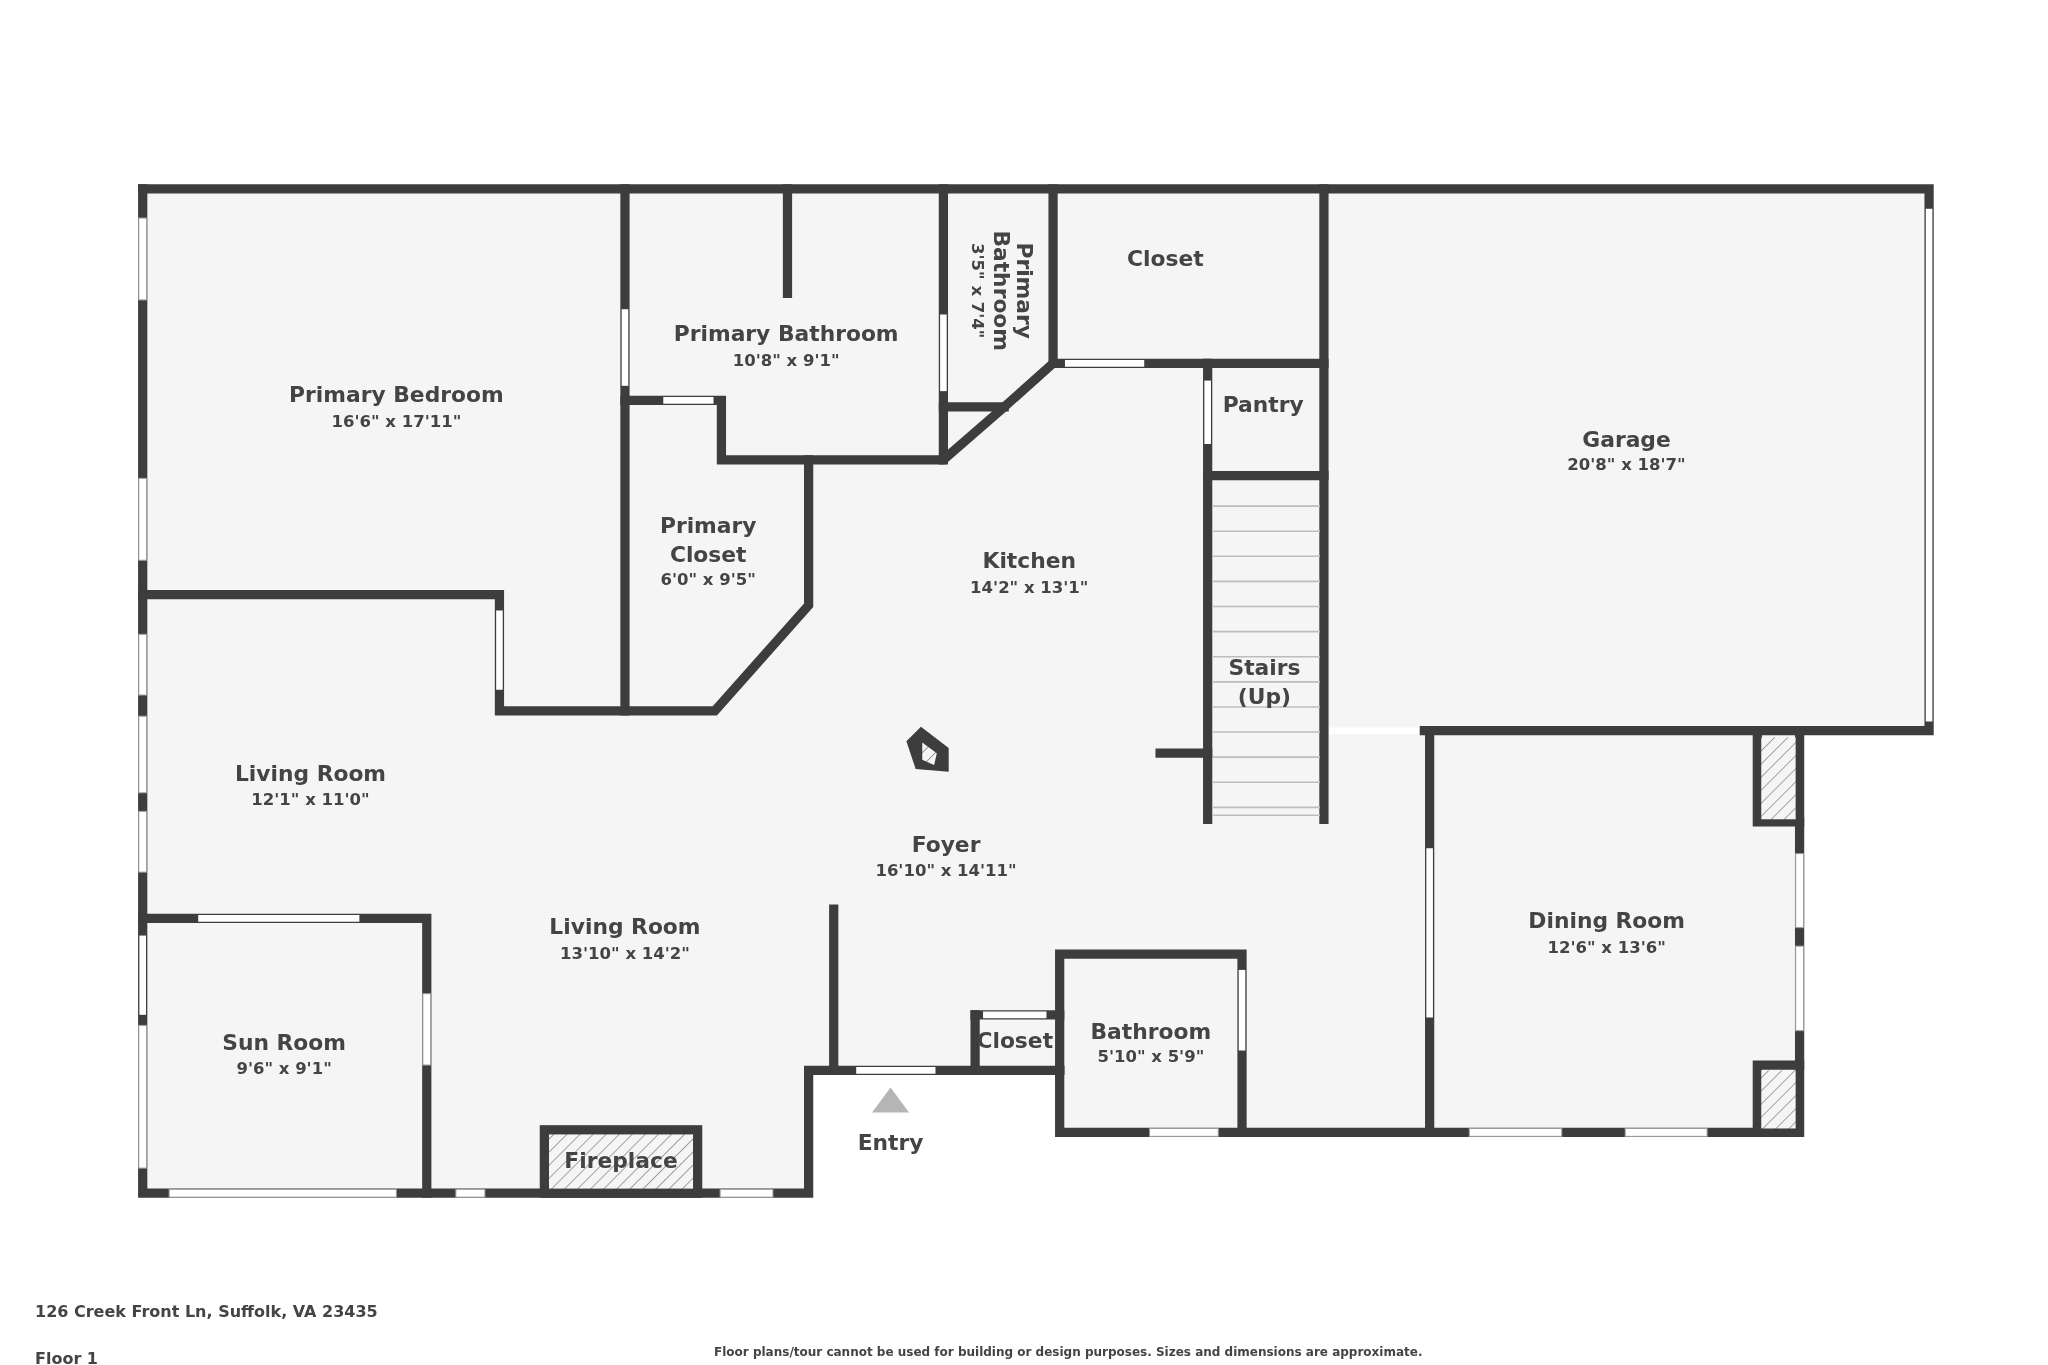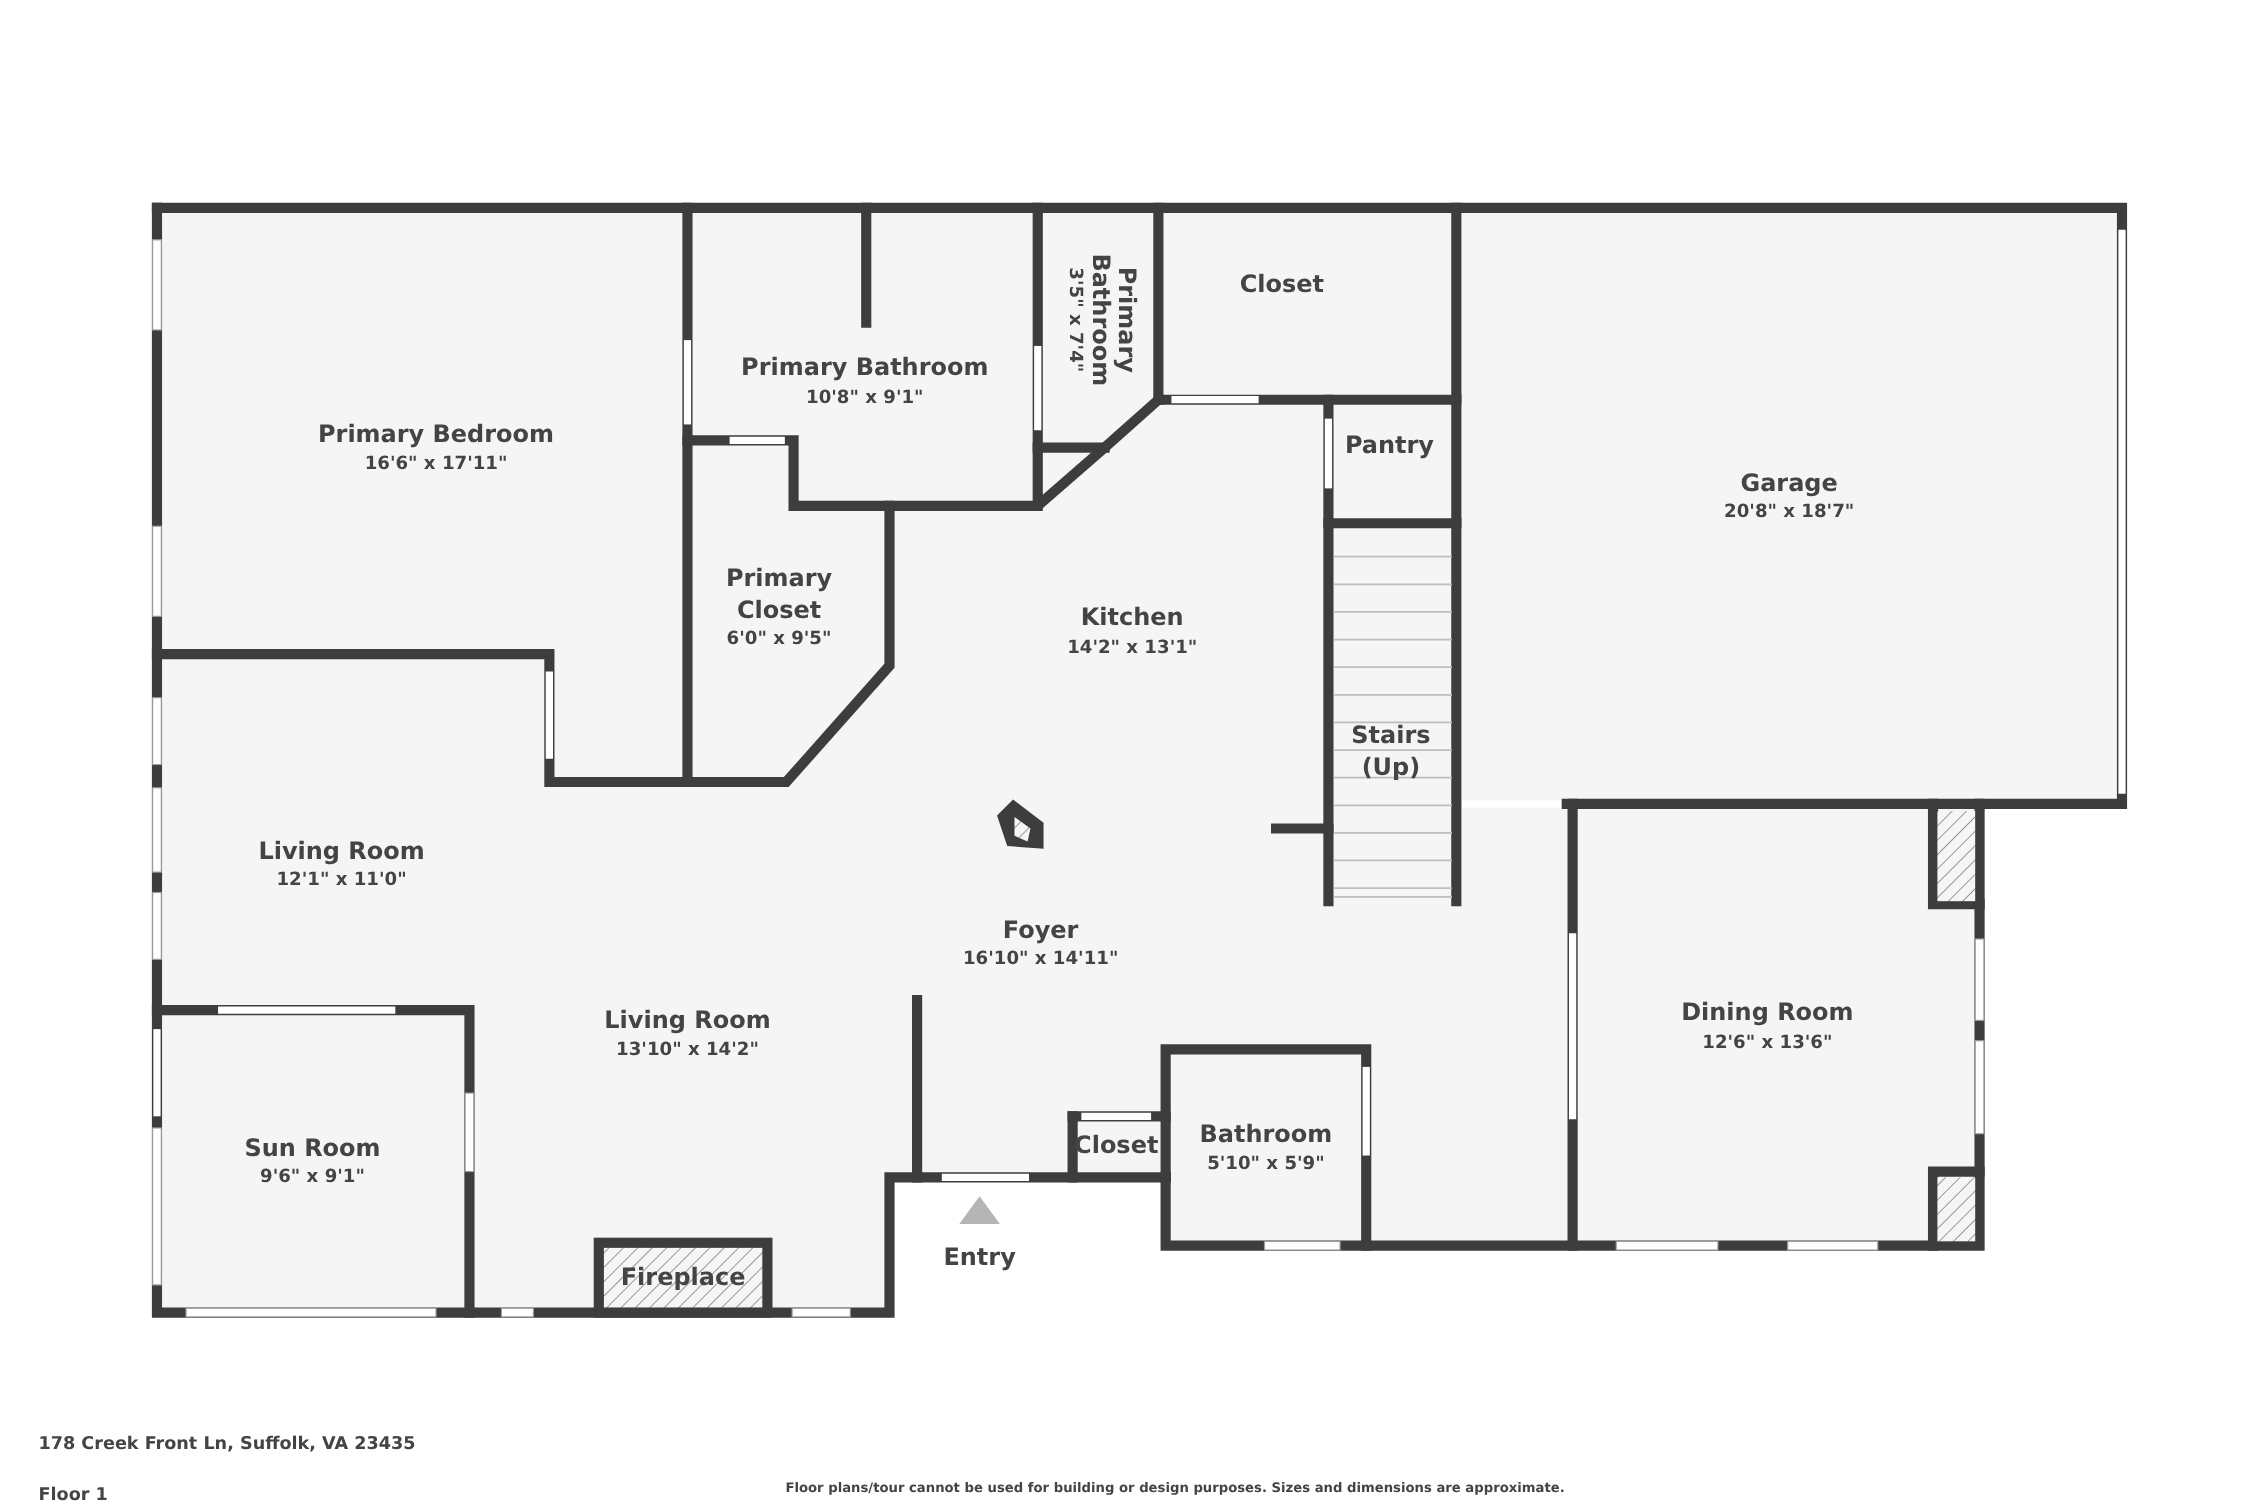--- a/index.html
+++ b/index.html
@@ -181,15 +181,15 @@
 
     <text class="rname" x="871" y="786">Bathroom</text>
     <text class="rdim" x="871" y="804">5'10" x 5'9"</text>
 
     <text class="rname" x="470" y="884">Fireplace</text>
 
     <text class="rname" x="674" y="870">Entry</text>
   </g>
 </svg>
 
-<div id="address" class="footer">178 Creek Front Ln, Suffolk, VA 23435</div>
+<div id="address" class="footer">126 Creek Front Ln, Suffolk, VA 23435</div>
 <div id="floor-label" class="footer">Floor 1</div>
 <div id="disclaimer" class="footer">Floor plans/tour cannot be used for building or design purposes. Sizes and dimensions are approximate.</div>
 
 </body></html>

